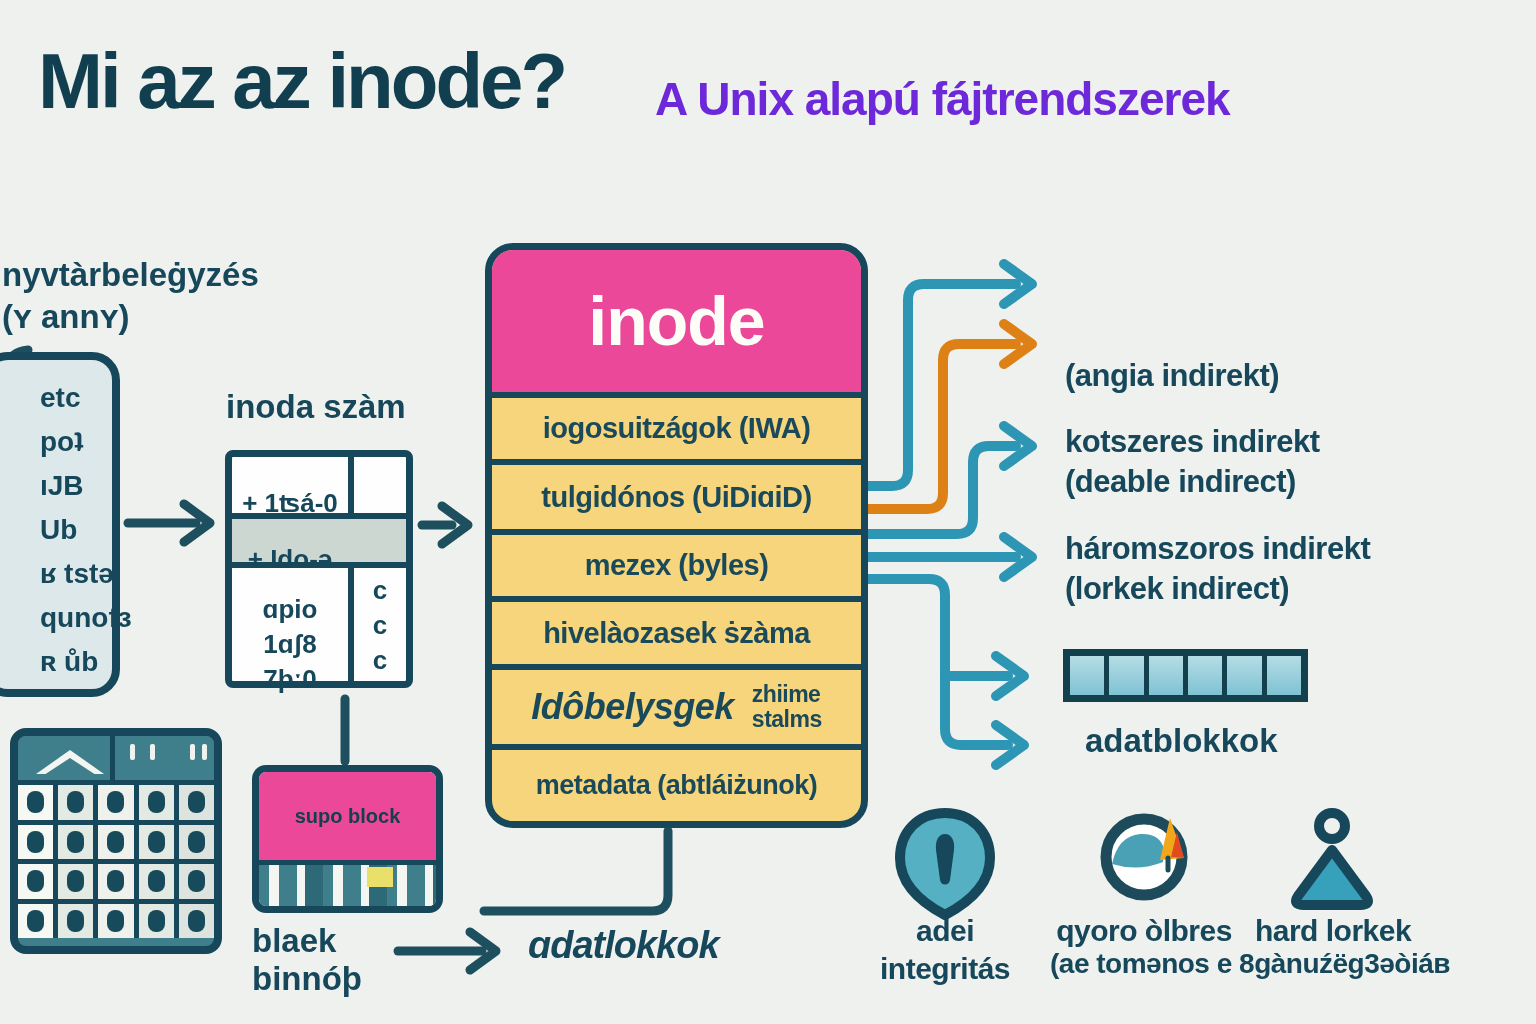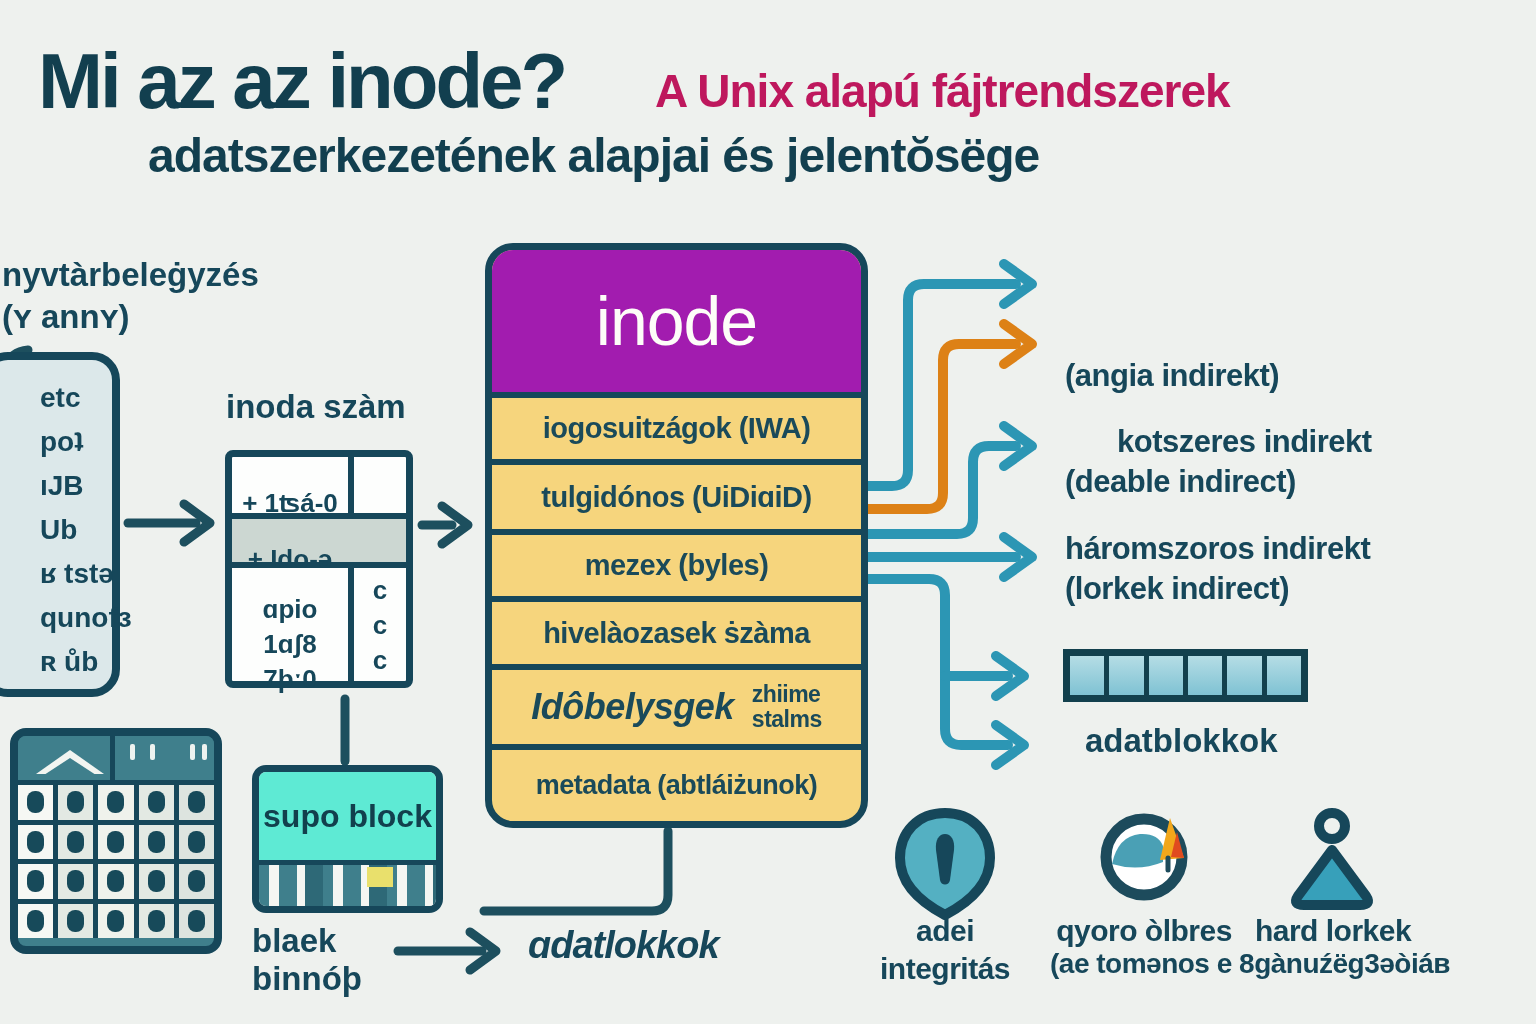--- a/index.html
+++ b/index.html
@@ -6,21 +6,21 @@
   .canvas{
     position:relative;width:1536px;height:1024px;overflow:hidden;
     background:#eef1ee;
     font-family:"Liberation Sans","DejaVu Sans",sans-serif;
     color:#16475a;
   }
   .abs{position:absolute;}
 
   
   .title-main{left:38px;top:36px;font-size:78px;font-weight:bold;letter-spacing:-3px;color:#123f4f;}
-  .title-sub1{left:655px;top:64px;font-size:46px;font-weight:bold;letter-spacing:-1px;color:#be185d;}
+  .title-sub1{left:655px;top:72px;font-size:46px;font-weight:bold;letter-spacing:-1px;color:#6d28d9;}
   .title-sub2{left:148px;top:128px;font-size:48px;font-weight:bold;letter-spacing:-1px;color:#123f4f;}
 
   
   .dir-caption1{left:2px;top:256px;font-size:33px;font-weight:bold;}
   .dir-caption2{left:2px;top:298px;font-size:33px;font-weight:bold;}
   .dir-box{
     left:-20px;top:352px;width:140px;height:345px;background:#dce8ea;
     border:8px solid #16475a;border-radius:28px;box-sizing:border-box;
     padding:16px 0 0 52px;display:flex;flex-direction:column;
   }
@@ -38,22 +38,22 @@
   .itable .hsep2{position:absolute;left:0;top:105px;width:174px;height:6px;background:#16475a;}
   .itable .cellL{position:absolute;left:0;width:116px;text-align:center;font-size:26px;font-weight:bold;margin-top:19px;}
   .itable .cellR{position:absolute;left:122px;width:52px;text-align:center;font-size:26px;font-weight:bold;}
 
   
   .inode-box{
     left:485px;top:243px;width:383px;height:585px;box-sizing:border-box;
     border:7px solid #16475a;border-radius:28px;overflow:hidden;background:#f6d57d;
     display:flex;flex-direction:column;
   }
-  .inode-head{height:142px;background:#a21caf;display:flex;align-items:center;justify-content:center;
-    color:#fdfdf8;font-size:68px;font-weight:normal;letter-spacing:-1px;}
+  .inode-head{height:142px;background:#ec4899;display:flex;align-items:center;justify-content:center;
+    color:#fdfdf8;font-size:68px;font-weight:bold;letter-spacing:-1px;}
   .irow{box-sizing:border-box;border-top:6px solid #16475a;display:flex;align-items:center;justify-content:center;
     font-size:29px;font-weight:bold;color:#1a4a5a;letter-spacing:-0.5px;}
   .irow.r1{height:67px;}.irow.r2{height:70px;}.irow.r3{height:67px;}.irow.r4{height:68px;}
   .irow.r5{height:80px;gap:18px;}.irow.r6{height:77px;font-size:27px;}
   .r5main{font-size:36px;font-style:italic;font-weight:bold;}
   .r5side{font-size:23px;font-weight:bold;line-height:25px;text-align:left;}
 
   
   .plabel{font-size:31px;font-weight:bold;letter-spacing:-0.5px;white-space:nowrap;}
   .orange{color:#d8781a;}
@@ -82,22 +82,22 @@
   .bcell{display:flex;align-items:center;justify-content:center;}
   .bcell.c0{background:#f6f8f4;}.bcell.c1{background:#e3e9e3;}.bcell.c2{background:#eff2ec;}
   .bcell.c3{background:#e3e9e3;}.bcell.c4{background:#dde4df;}
   .bdot{width:17px;height:22px;background:#174a5a;border-radius:8px;}
 
   
   .sblock{
     left:252px;top:765px;width:191px;height:148px;box-sizing:border-box;
     border:7px solid #16475a;border-radius:14px;overflow:hidden;display:flex;flex-direction:column;
   }
-  .sblock .stop{height:88px;background:#5eead4;display:flex;align-items:center;justify-content:center;
-    font-size:32px;font-weight:bold;color:#12404d;border-bottom:5px solid #16475a;}
+  .sblock .stop{height:88px;background:#ec4899;display:flex;align-items:center;justify-content:center;
+    font-size:20px;font-weight:bold;color:#12404d;border-bottom:5px solid #16475a;}
   .sblock .sbot{flex:1;position:relative;
     background:repeating-linear-gradient(90deg,#3f7f8c 0 10px,#f4f6f2 10px 20px,#3f7f8c 20px 38px,#f4f6f2 38px 46px,#2e6977 46px 64px);}
   .sblock .ysq{position:absolute;left:108px;top:2px;width:26px;height:20px;background:#e9e06c;}
 
   .cap1{left:252px;top:922px;font-size:33px;font-weight:bold;}
   .cap2{left:252px;top:960px;font-size:33px;font-weight:bold;}
   .adat-label{left:528px;top:924px;font-size:38px;font-weight:bold;font-style:italic;letter-spacing:-1px;}
   .datablocks-label{left:1085px;top:722px;font-size:33px;font-weight:bold;}
 
   
@@ -180,21 +180,20 @@
     </g>
 
     <g>
       <circle cx="1332" cy="826" r="13" fill="none" stroke="#16475a" stroke-width="10"></circle>
       <path d="M1332 850 L1366 896 Q1372 905 1360 905 L1304 905 Q1292 905 1298 896 Z" fill="#37a0ba" stroke="#16475a" stroke-width="10" stroke-linejoin="round"></path>
     </g>
   </svg>
 
   <div class="abs title-main">Mi az az inode?</div>
   <div class="abs title-sub1">A Unix alapú fájtrendszerek</div>
-  <div class="abs title-sub2">adatszerkezetének alapjai és jelentŏsëge</div>
 
   <div class="abs dir-caption1">nyvtàrbeleġyzés</div>
   <div class="abs dir-caption2">(ʏ annʏ)</div>
   <div class="abs dir-box">
     <span>etc</span>
     <span>poʇ</span>
     <span>ıJB</span>
     <span>Ub</span>
     <span>ʁ tstə</span>
     <span>qunofɜ</span>
@@ -227,21 +226,21 @@
       <span class="r5main">Idôbelysgek</span>
       <span class="r5side">
         <span>zhiime</span><br>
         <span>stalms</span>
       </span>
     </div>
     <div class="irow r6">metadata (abtláiżunok)</div>
   </div>
 
   <div class="abs plabel" style="left:1065px;top:358px">(angia indirekt)</div>
-  <div class="abs plabel" style="left:1117px;top:424px">kotszeres indirekt</div>
+  <div class="abs plabel" style="left:1065px;top:424px">kotszeres indirekt</div>
   <div class="abs plabel" style="left:1065px;top:464px">(deable indirect)</div>
   <div class="abs plabel" style="left:1065px;top:531px">háromszoros indirekt</div>
   <div class="abs plabel" style="left:1065px;top:571px">(lorkek indirect)</div>
 
   <div class="abs strip">
       <div class="scell"></div>
       <div class="scell"></div>
       <div class="scell"></div>
       <div class="scell"></div>
       <div class="scell"></div>

